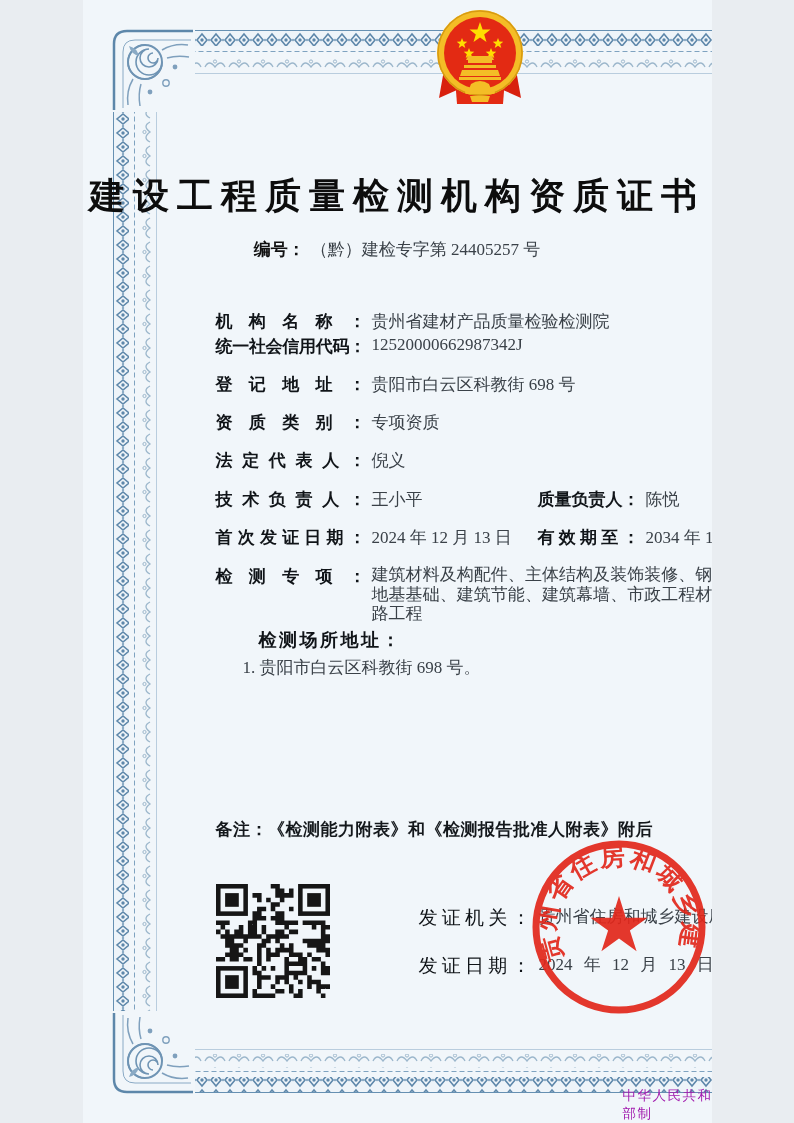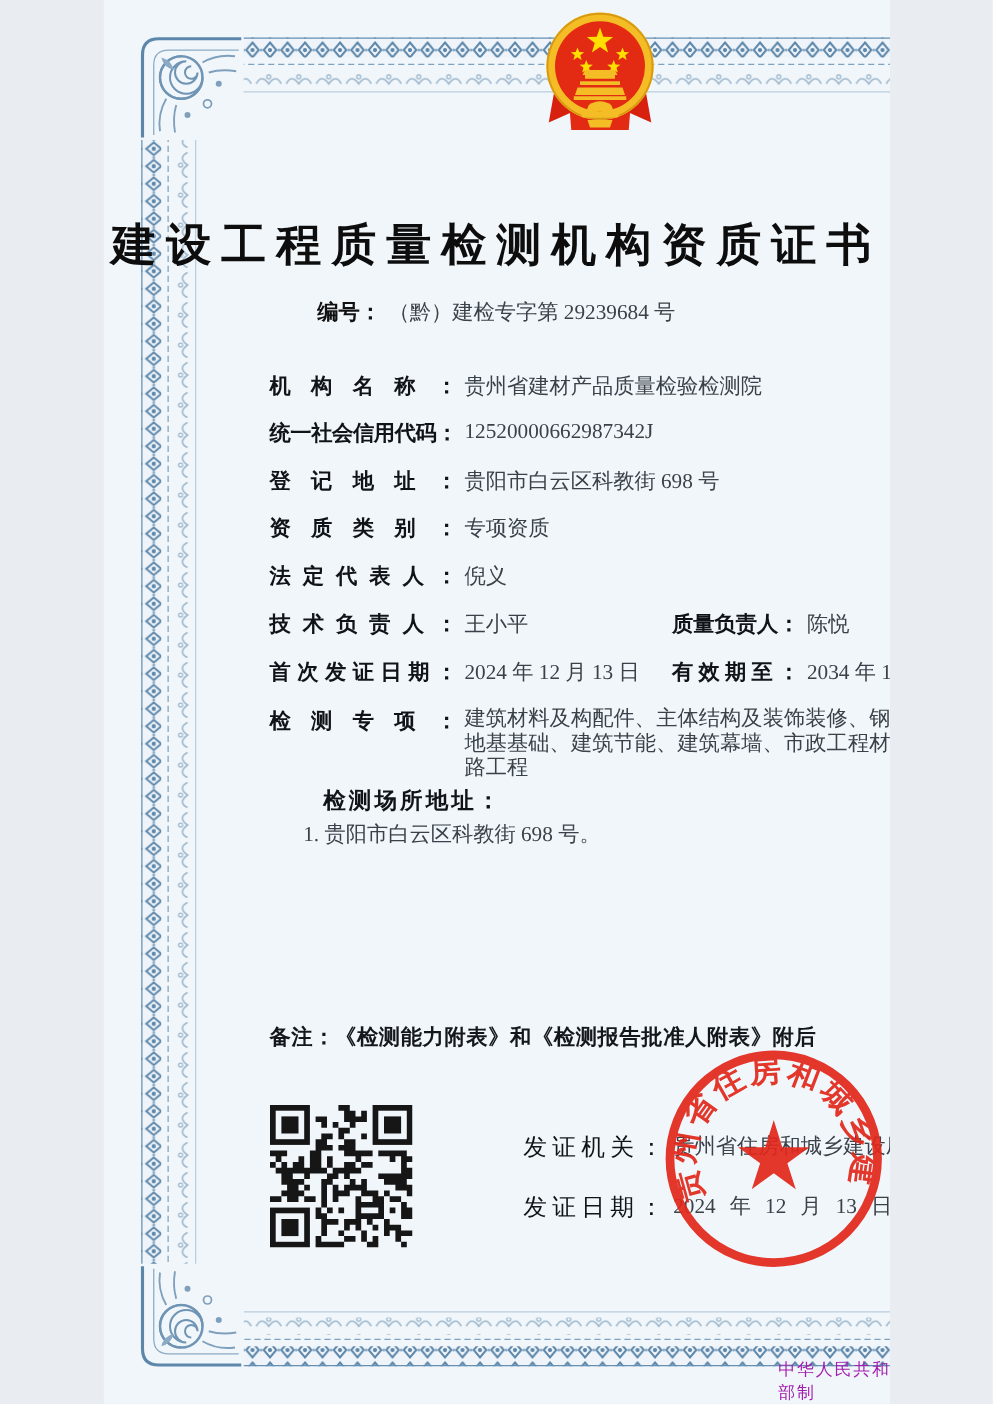--- a/index.html
+++ b/index.html
@@ -160,24 +160,24 @@
       <path d="M27 62 h36 l2 6 h-40 Z"></path>
       <rect x="24" y="69" width="42" height="3"></rect>
       <path d="M36 76 q9 -6 18 0 l2 5 h-22 Z"></path>
       <rect x="30" y="82" width="30" height="4" rx="2"></rect>
       <path d="M35 88 h20 l-2 6 h-16 Z"></path>
     </g>
   </svg>
 
   <div class="title">建设工程质量检测机构资质证书</div>
   <div class="certno">
-    <span class="lab">编号：</span><span class="val">（黔）建检专字第 29239684 号</span>
-  </div>
-
-  <div class="row" style="top:297px">
+    <span class="lab">编号：</span><span class="val">（黔）建检专字第 24405257 号</span>
+  </div>
+
+  <div class="row" style="top:310px">
     <span class="flabel">机构名称：</span><span class="val">贵州省建材产品质量检验检测院</span>
   </div>
   <div class="row" style="top:335px">
     <span class="flabel">统一社会信用代码：</span><span class="val">12520000662987342J</span>
   </div>
   <div class="row" style="top:373px">
     <span class="flabel">登记地址：</span><span class="val">贵阳市白云区科教街 698 号</span>
   </div>
   <div class="row" style="top:411px">
     <span class="flabel">资质类别：</span><span class="val">专项资质</span>

